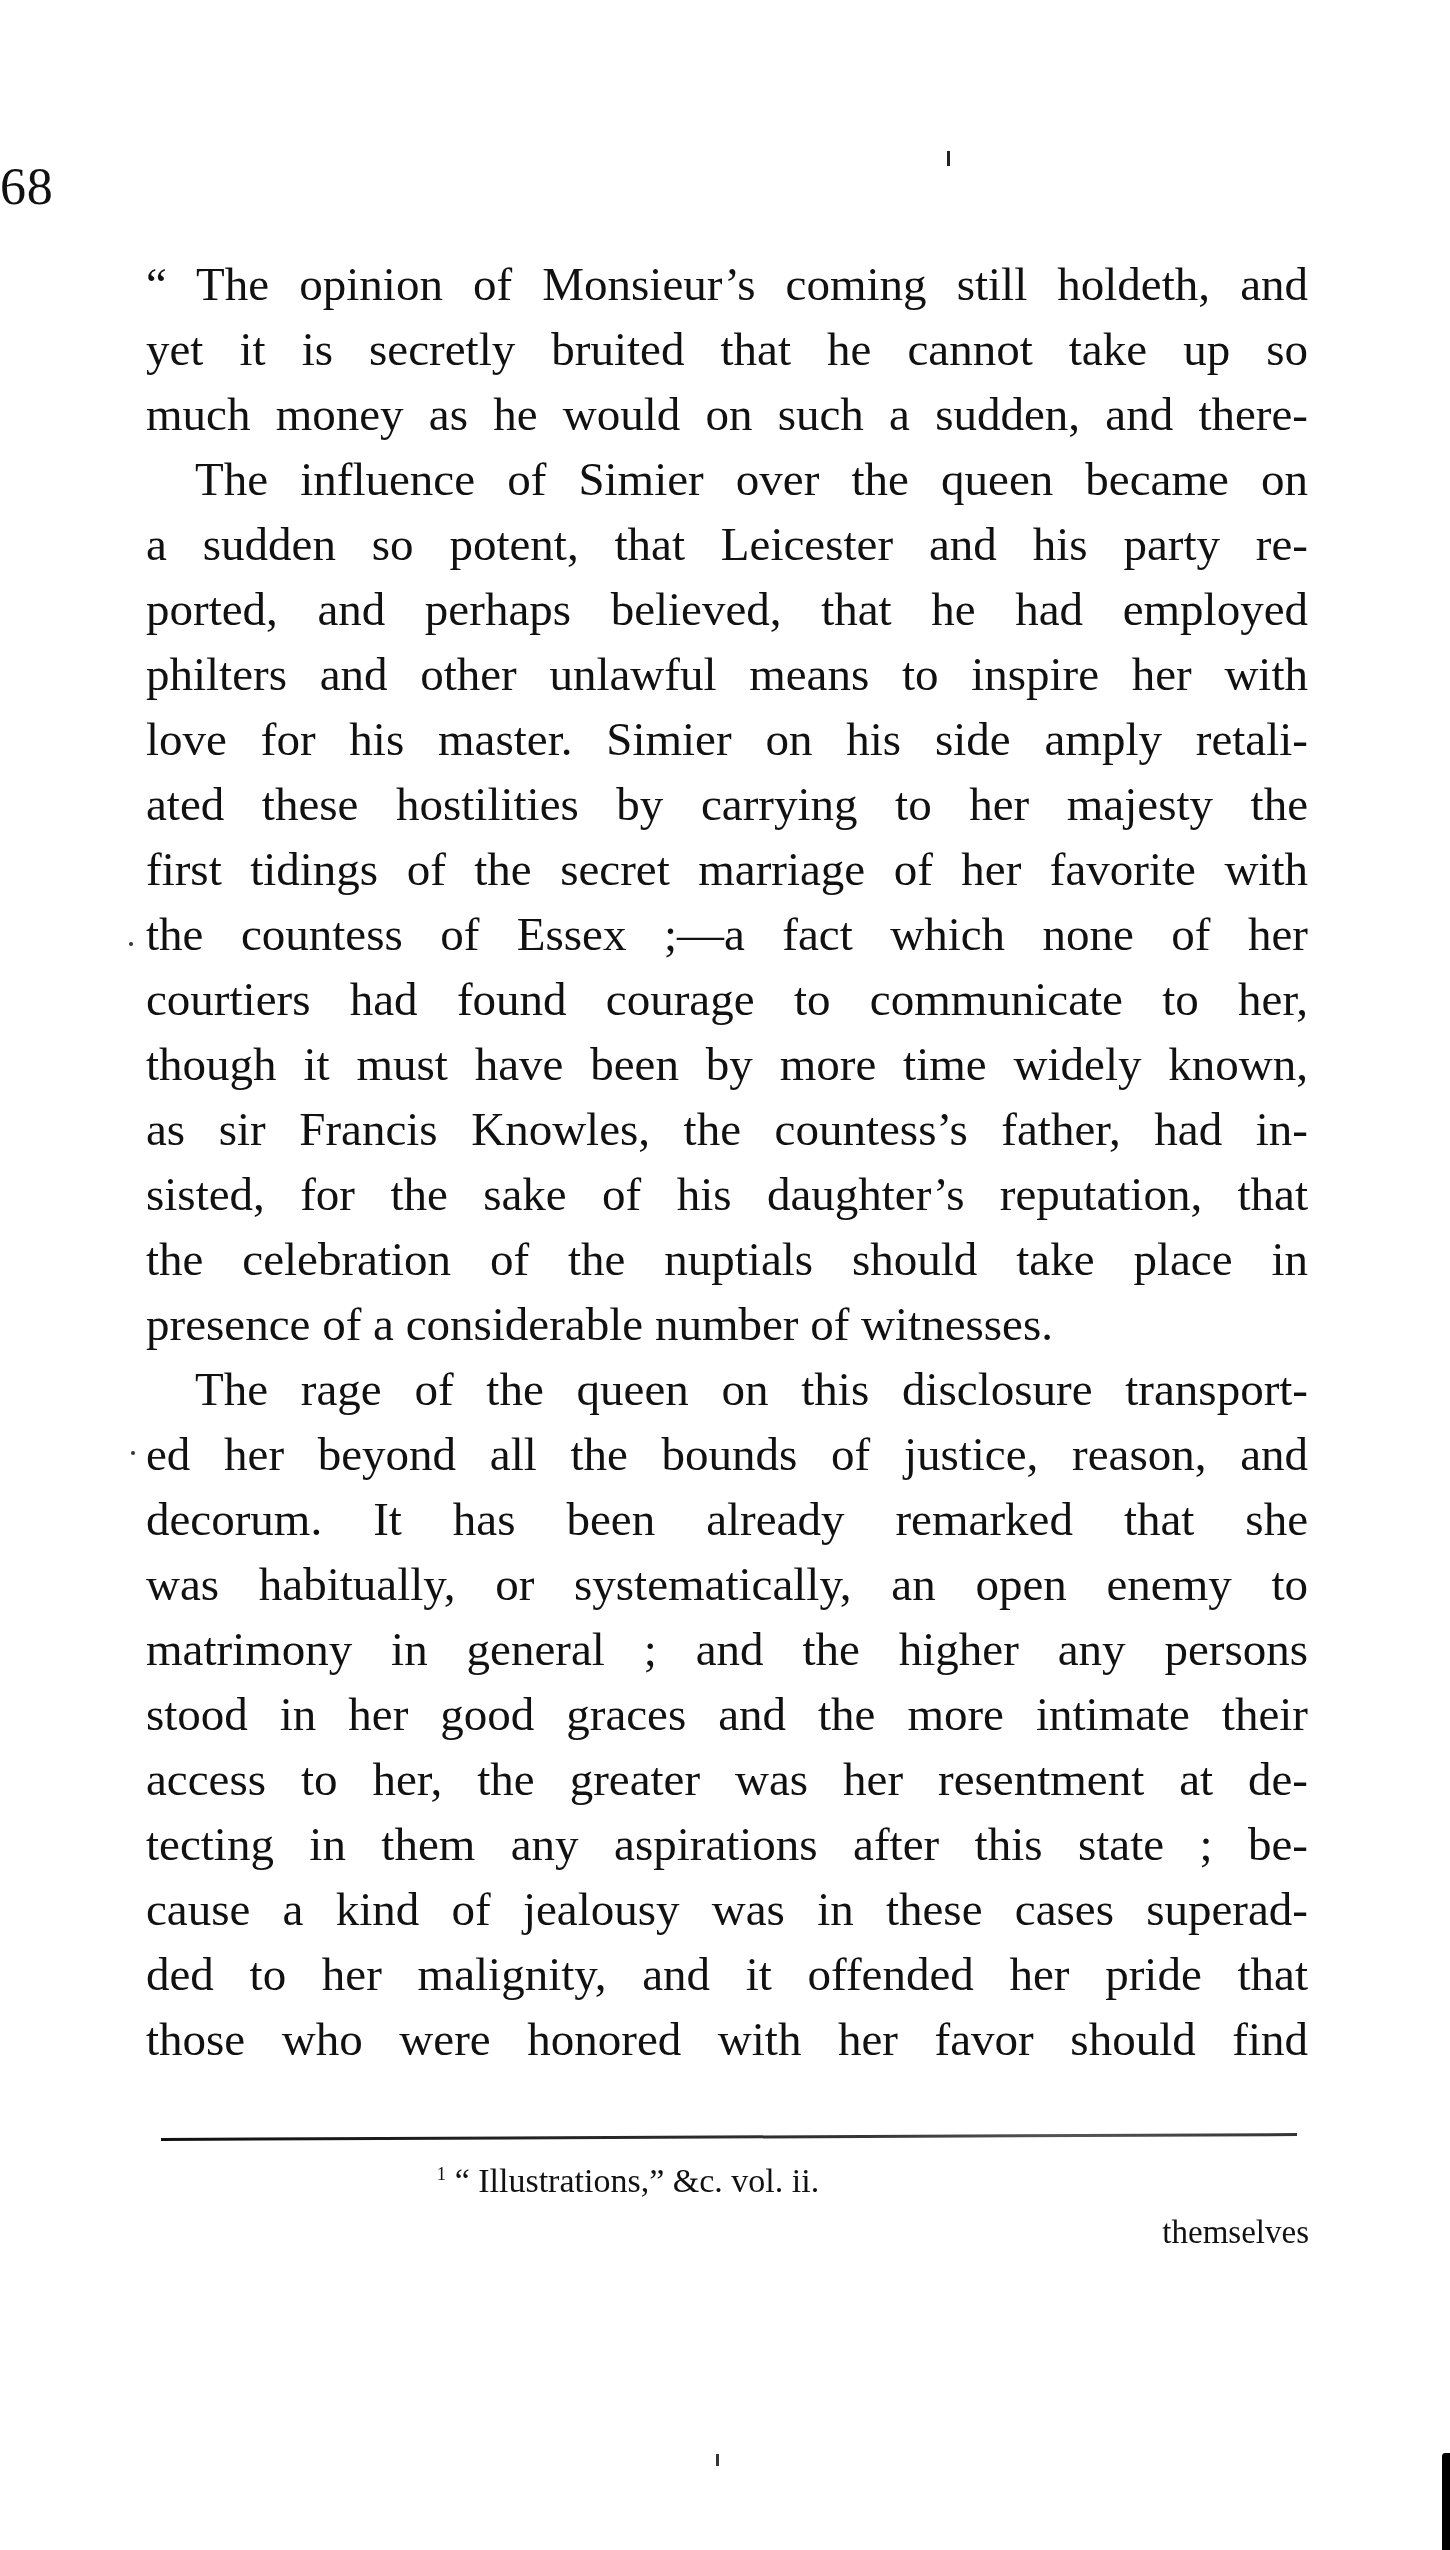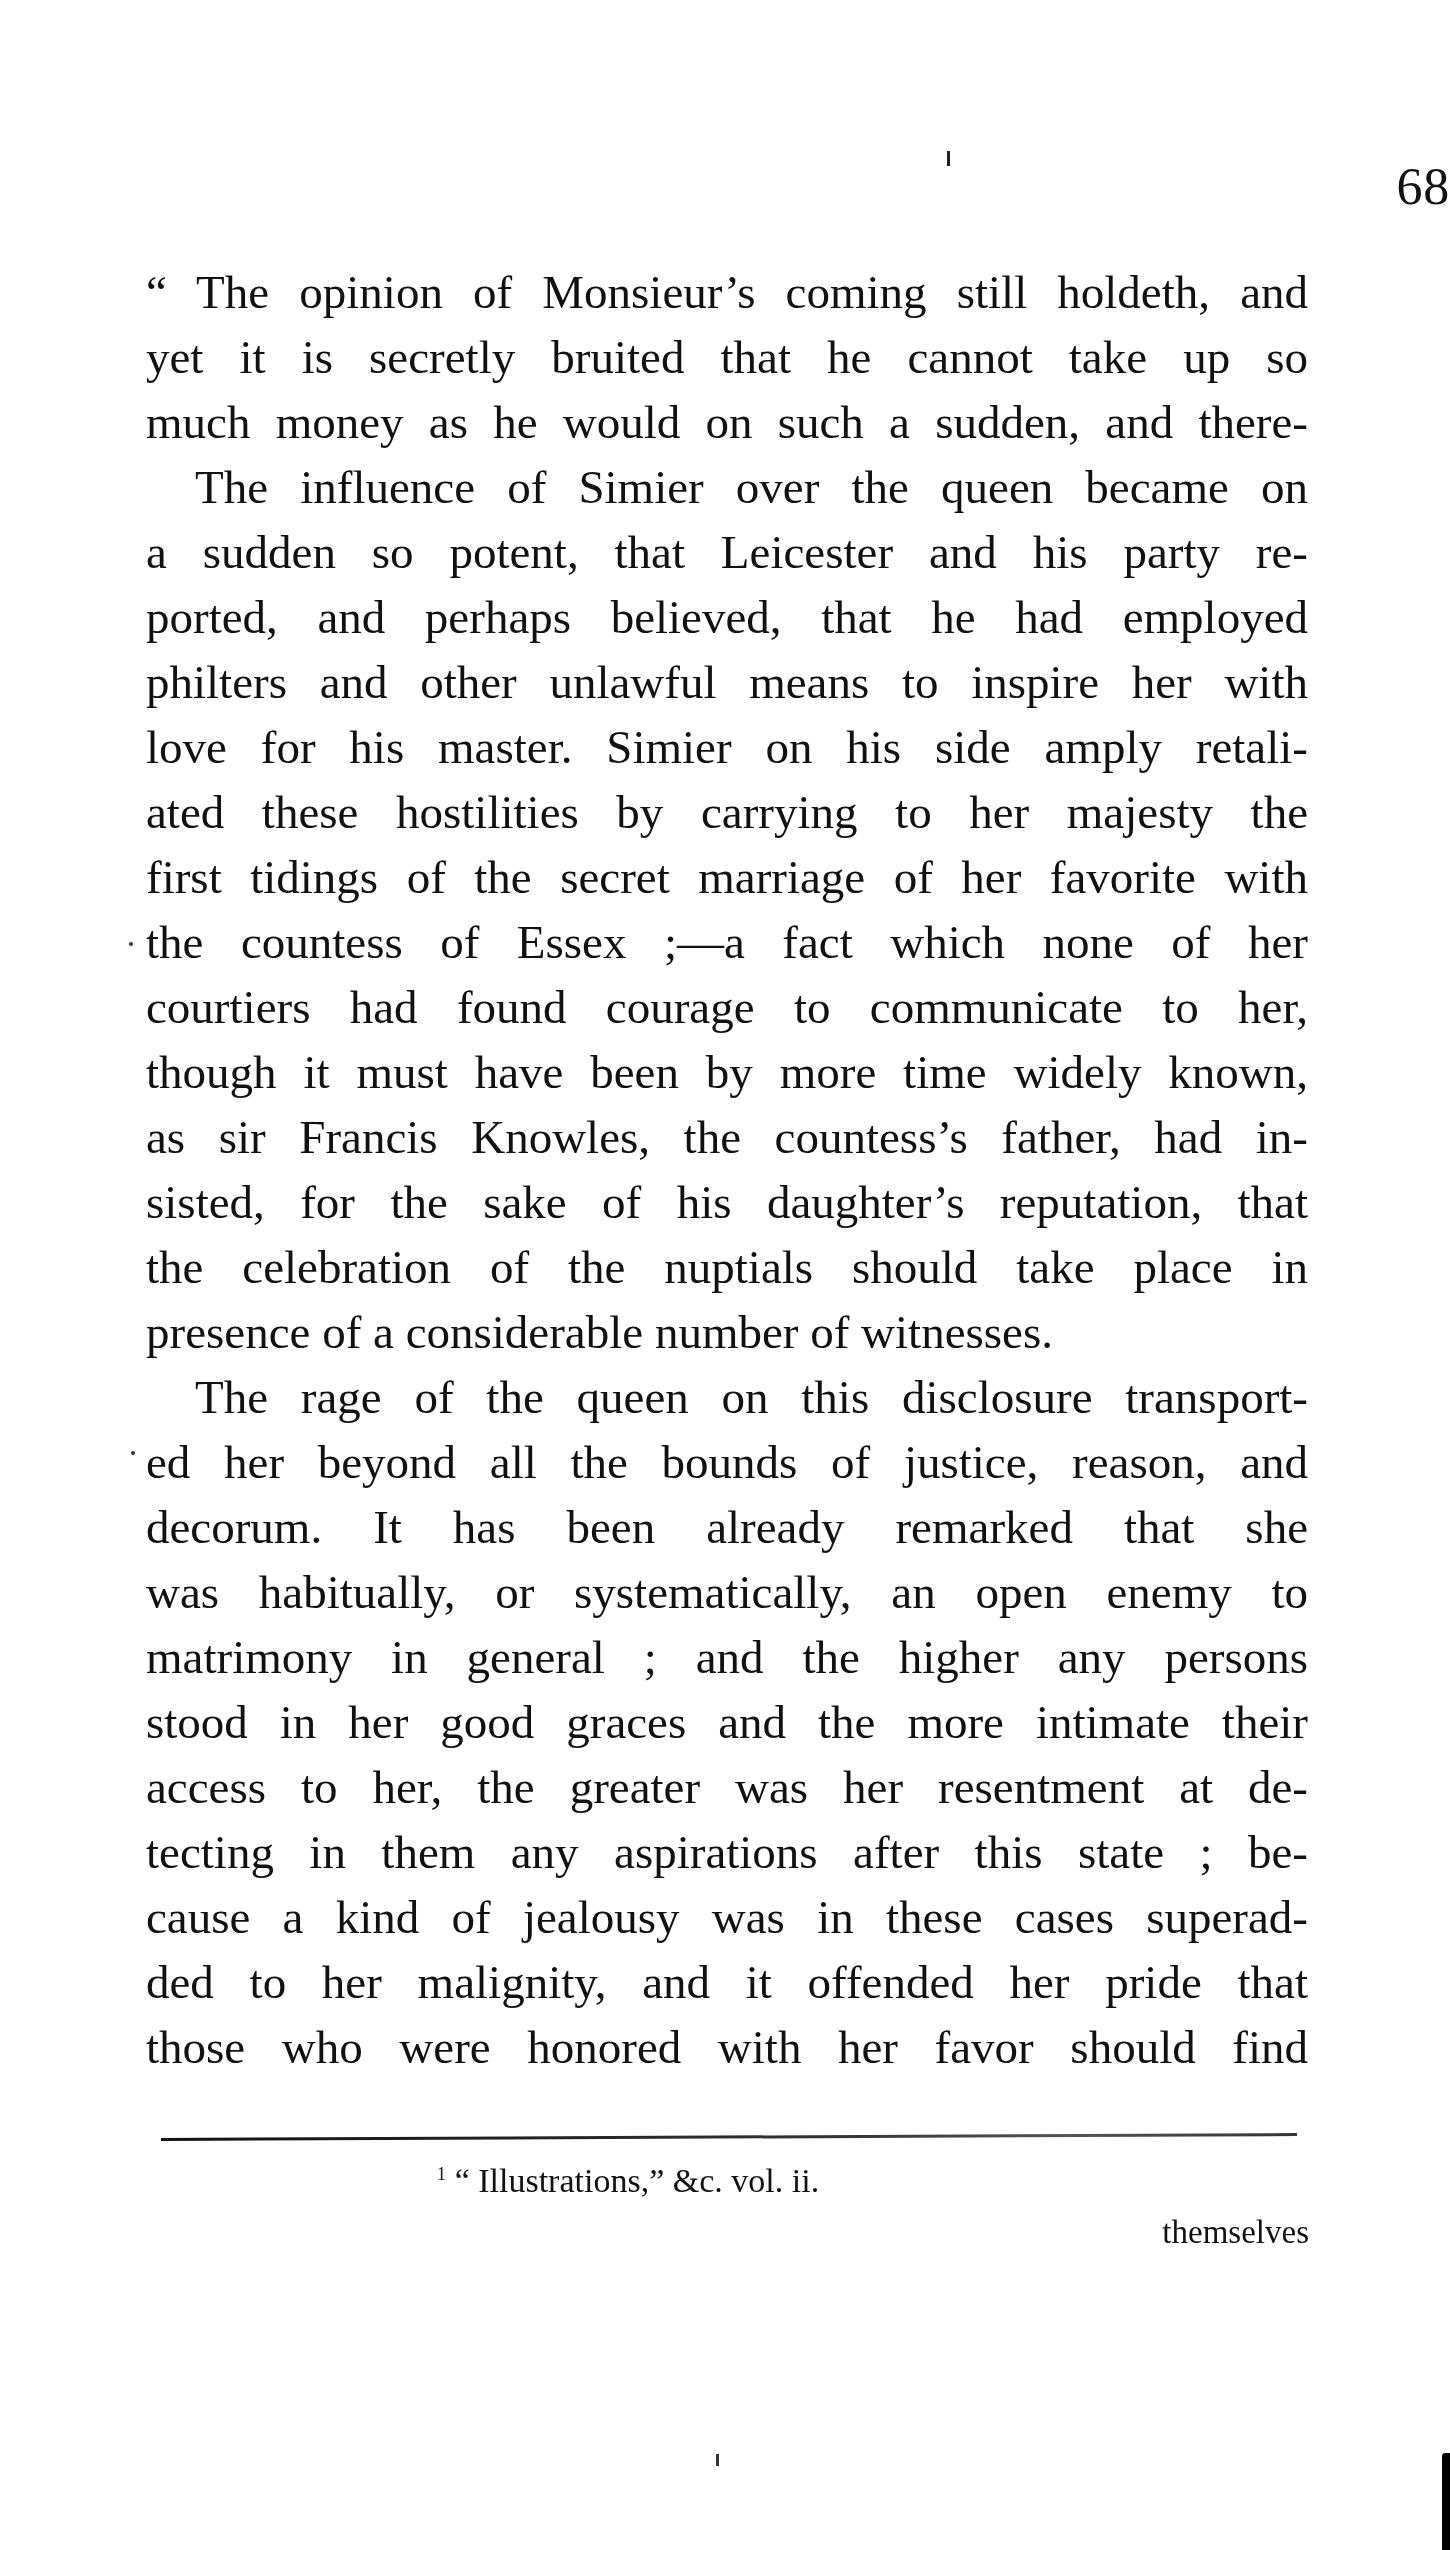--- a/index.html
+++ b/index.html
@@ -13,37 +13,37 @@
       position: relative;
       overflow: hidden;
       font-family: "Liberation Serif", "DejaVu Serif", serif;
       color: #111111;
     }
     .page-number {
       position: absolute;
       top: 161px;
       left: 0;
       width: 1450px;
-      text-align: right;
+      text-align: left;
       font-size: 52px;
       line-height: 1;
       letter-spacing: 0.8px;
     }
     .top-tick {
       position: absolute;
       top: 151px;
       left: 947px;
       width: 2.5px;
       height: 15.2px;
       background: #222;
     }
     .text-block {
       position: absolute;
       left: 146px;
-      top: 260px;
+      top: 252px;
       width: 1162px;
       font-size: 47px;
     }
     .line {
       display: block;
       height: 65px;
       line-height: 65px;
       white-space: nowrap;
       text-align: justify;
       text-align-last: justify;

